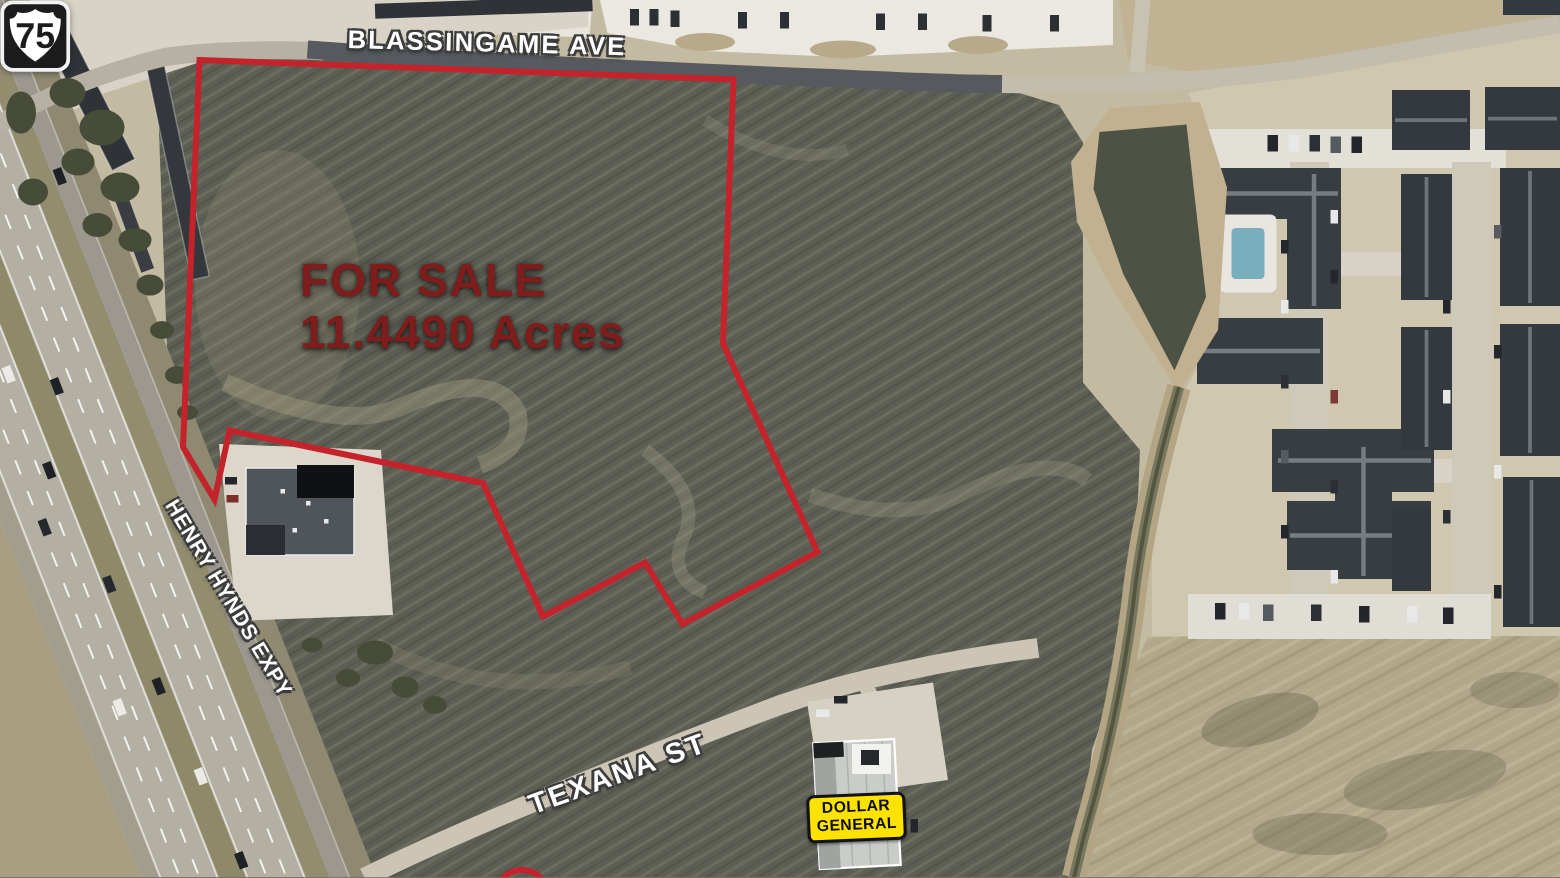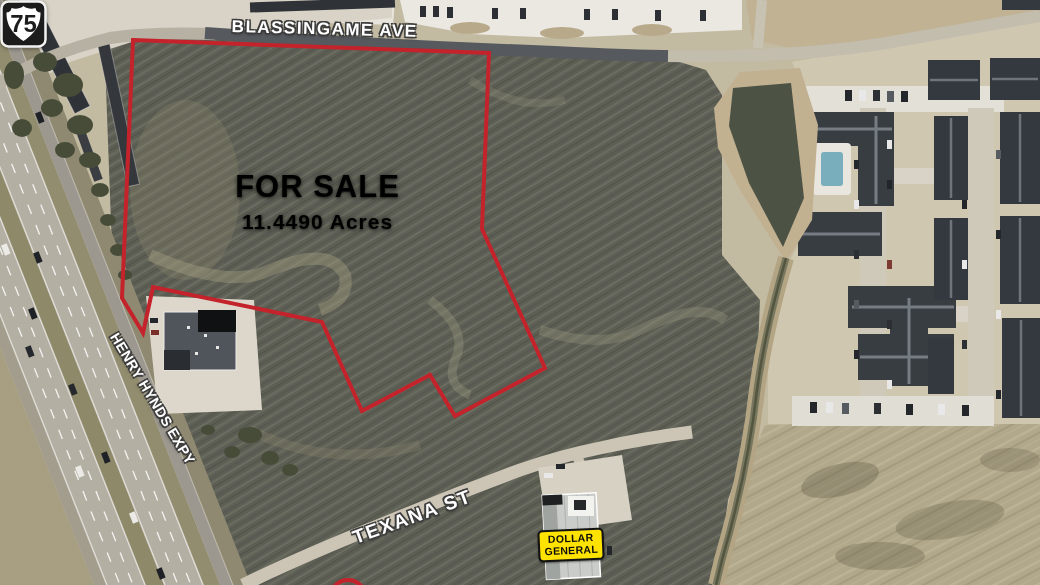--- a/index.html
+++ b/index.html
@@ -8,25 +8,25 @@
   #stage svg{position:absolute;left:0;top:0;}
   .street-label{position:absolute;color:#fff;font-weight:bold;white-space:nowrap;
     text-shadow:-1.5px -1.5px 0 #3c3c3c,1.5px -1.5px 0 #3c3c3c,-1.5px 1.5px 0 #3c3c3c,
                 1.5px 1.5px 0 #3c3c3c,0 2px 3px rgba(0,0,0,.45);}
   #lbl-blassingame{left:232px;top:17px;font-size:17px;letter-spacing:1.5px;
     transform:rotate(1.5deg);transform-origin:0 0;}
   #lbl-hynds{left:121px;top:330px;font-size:14px;letter-spacing:.5px;
     transform:rotate(59deg);transform-origin:0 0;}
   #lbl-texana{left:350px;top:528px;font-size:19px;letter-spacing:2px;
     transform:rotate(-20deg);transform-origin:0 0;}
-  #sale-block{position:absolute;left:200px;top:170px;width:235px;text-align:center;
-    color:#000000;font-weight:bold;
+  #sale-block{position:absolute;left:200px;top:170px;width:235px;
+    color:#7f1d1d;font-weight:bold;
     text-shadow:0 1px 3px rgba(0,0,0,.65),0 0 7px rgba(0,0,0,.35);}
   #sale-block .l1{font-size:31px;letter-spacing:1px;line-height:34px;}
-  #sale-block .l2{font-size:21px;letter-spacing:1px;line-height:36px;}
+  #sale-block .l2{font-size:31px;letter-spacing:1px;line-height:36px;}
   #dg-badge{position:absolute;left:538px;top:529px;width:62px;padding:2px 0 3px 0;
     background:#ffe300;border:2px solid #121212;border-radius:5px;
     transform:rotate(-2.5deg);text-align:center;color:#0d0d0d;font-weight:bold;
     font-size:10.5px;line-height:11.5px;letter-spacing:.3px;
     box-shadow:0 1px 2px rgba(0,0,0,.5);}
   #shield{position:absolute;left:78px;top:408px;filter:drop-shadow(0 1px 2px rgba(0,0,0,.4));}
   #boundary-svg{pointer-events:none;}
   #parcel-outline{fill:none;stroke:#c4232b;stroke-width:4;stroke-linejoin:miter;}
   #partial-oval{fill:none;stroke:#c4232b;stroke-width:4;}
 </style>

